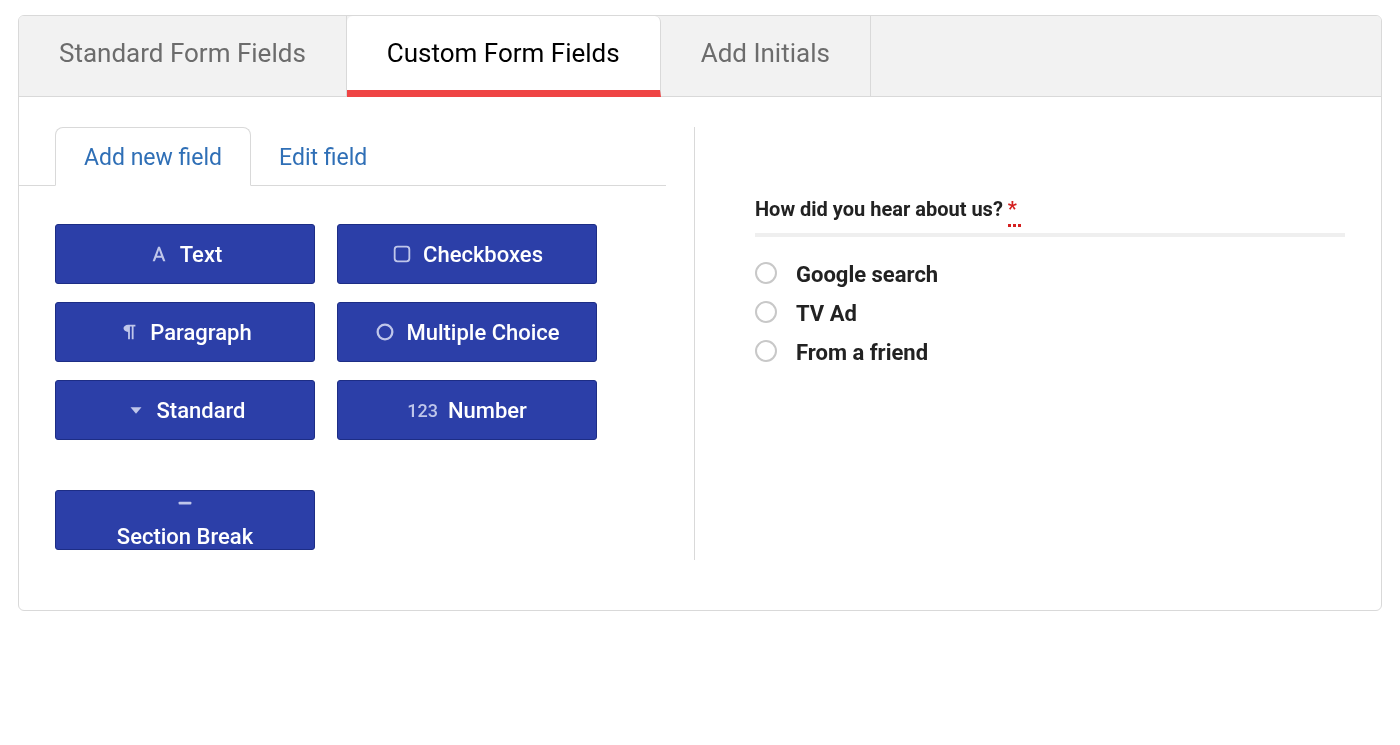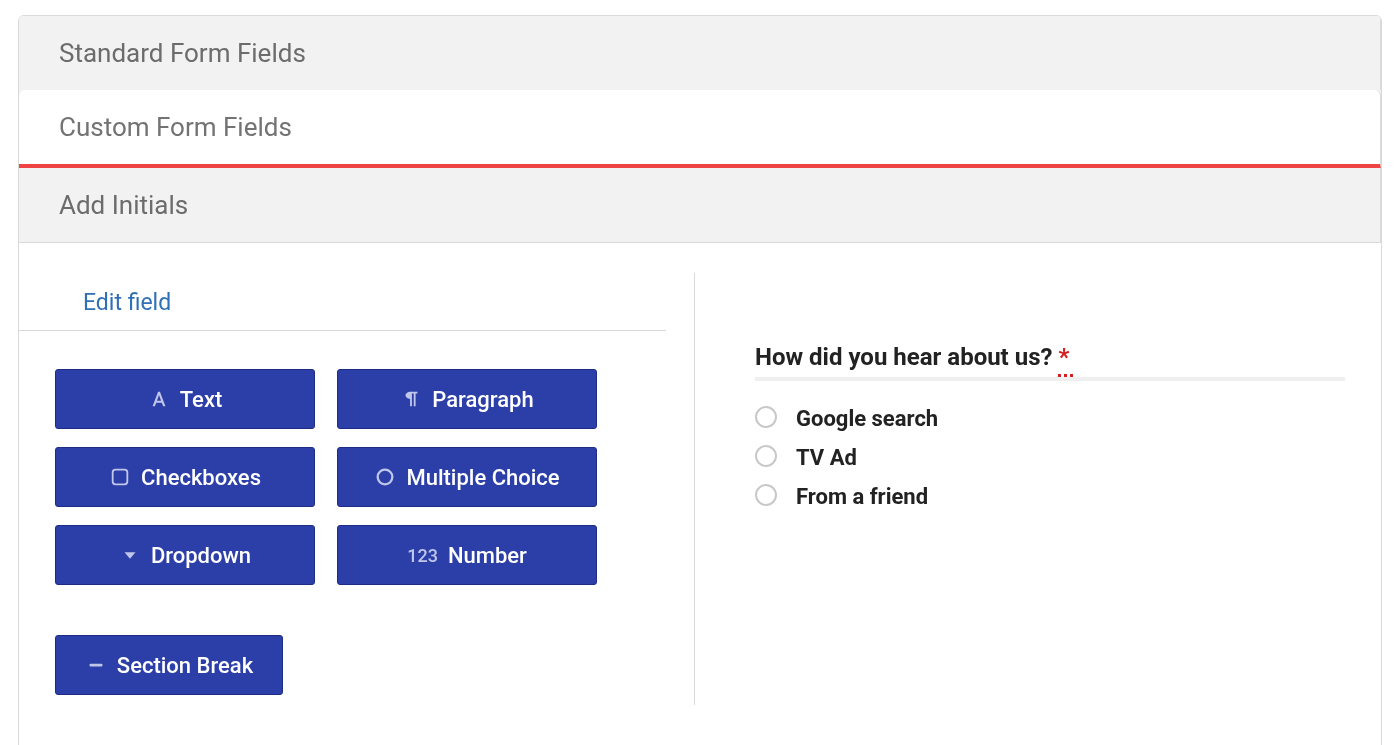--- a/index.html
+++ b/index.html
@@ -17,35 +17,34 @@
     border-radius: 6px;
     overflow: hidden;
     background: #fff;
   }
   
   .top-tabs {
     display: flex;
     align-items: stretch;
     background: #f2f2f2;
     border-bottom: 1px solid #d9d9d9;
-    flex-direction: column;
   }
   .top-tab {
     padding: 22px 40px;
     font-size: 26px;
     color: #6c6c6c;
     border-right: 1px solid #d9d9d9;
     cursor: pointer;
     user-select: none;
     background: #f2f2f2;
   }
   .top-tab.active {
     background: #ffffff;
-    color: #737373;
-    border-bottom: 5px solid #ef4444;
+    color: #000000;
+    border-bottom: 7px solid #ef4444;
     margin-bottom: -1px;
     border-top-left-radius: 6px;
     border-top-right-radius: 6px;
   }
 
   .body {
     display: flex;
     padding: 30px 36px 50px 36px;
   }
   .left {
@@ -116,29 +115,29 @@
   .field-btn .ic svg { width: 100%; height: 100%; display: block; }
   .field-btn .num {
     font-size: 18px;
     color: #bfc6ea;
     font-weight: 500;
     text-align: right;
   }
   .section-break-row {
     margin-top: 50px;
   }
-  .section-break-row .field-btn { width: 228px; }
+  .section-break-row .field-btn { width: 260px; flex-direction: column; }
 
   
   .question-label {
-    font-size: 24px;
+    font-size: 20px;
     font-weight: 700;
     color: #222;
     padding-top: 70px;
-    padding-bottom: 6px;
+    padding-bottom: 12px;
   }
   .question-label .req {
     color: #d42020;
     display: inline-block;
     position: relative;
   }
   .question-label .req::after {
     content: "";
     position: absolute;
     left: 0; right: -4px; bottom: -6px;
@@ -188,68 +187,69 @@
     <div class="top-tab">Standard Form Fields</div>
     <div class="top-tab active">Custom Form Fields</div>
     <div class="top-tab">Add Initials</div>
   </div>
 
   <div class="body">
 
     <div class="left">
 
       <div class="inner-tabs">
+        <div class="inner-tab active">Add new field</div>
         <div class="inner-tab">Edit field</div>
       </div>
 
       <div class="field-grid">
 
         <div class="field-btn">
           <span class="ic">
             <svg viewBox="0 0 24 24" fill="currentColor">
                 <path d="M11 4h2l6 16h-2.5l-1.5-4H9l-1.5 4H5L11 4zm1 3.5L9.8 14h4.4L12 7.5z"></path>
               </svg>
           </span>
           <span>Text</span>
-        </div>
-
-        <div class="field-btn">
-          <span class="ic">
-            <svg viewBox="0 0 24 24" fill="currentColor">
-                <path d="M13 4h6v2h-2v14h-2V6h-2v14h-2V12c-2.8 0-5-2-5-4s2.2-4 5-4h2z"></path>
-              </svg>
-          </span>
-          <span>Paragraph</span>
         </div>
 
         <div class="field-btn">
           <span class="ic">
             <svg viewBox="0 0 24 24" fill="none" stroke="currentColor" stroke-width="2">
                 <rect x="4" y="4" width="16" height="16" rx="3"></rect>
               </svg>
           </span>
           <span>Checkboxes</span>
         </div>
 
         <div class="field-btn">
           <span class="ic">
+            <svg viewBox="0 0 24 24" fill="currentColor">
+                <path d="M13 4h6v2h-2v14h-2V6h-2v14h-2V12c-2.8 0-5-2-5-4s2.2-4 5-4h2z"></path>
+              </svg>
+          </span>
+          <span>Paragraph</span>
+        </div>
+
+        <div class="field-btn">
+          <span class="ic">
             <svg viewBox="0 0 24 24" fill="none" stroke="currentColor" stroke-width="2.5">
                 <circle cx="12" cy="12" r="8"></circle>
               </svg>
           </span>
           <span>Multiple Choice</span>
         </div>
 
         <div class="field-btn">
           <span class="ic">
             <svg viewBox="0 0 24 24" fill="currentColor">
                 <path d="M6 9h12l-6 7z"></path>
               </svg>
           </span>
-          <span>Dropdown</span>
+          <span>Standard</span>
         </div>
 
         <div class="field-btn">
           <span class="num">123</span>
           <span>Number</span>
         </div>
       </div>
 
       <div class="section-break-row">
         <div class="field-btn">

